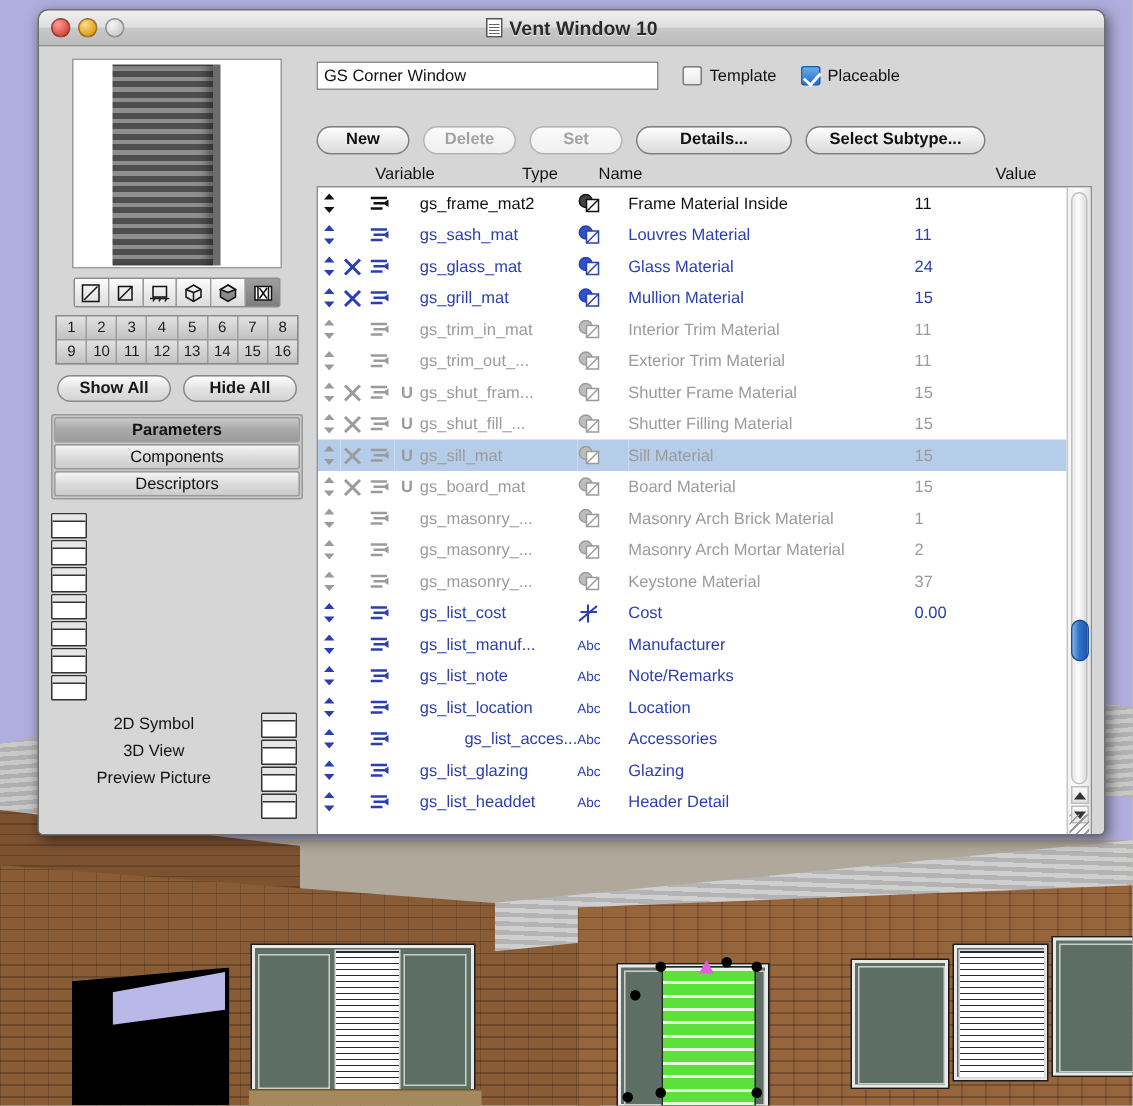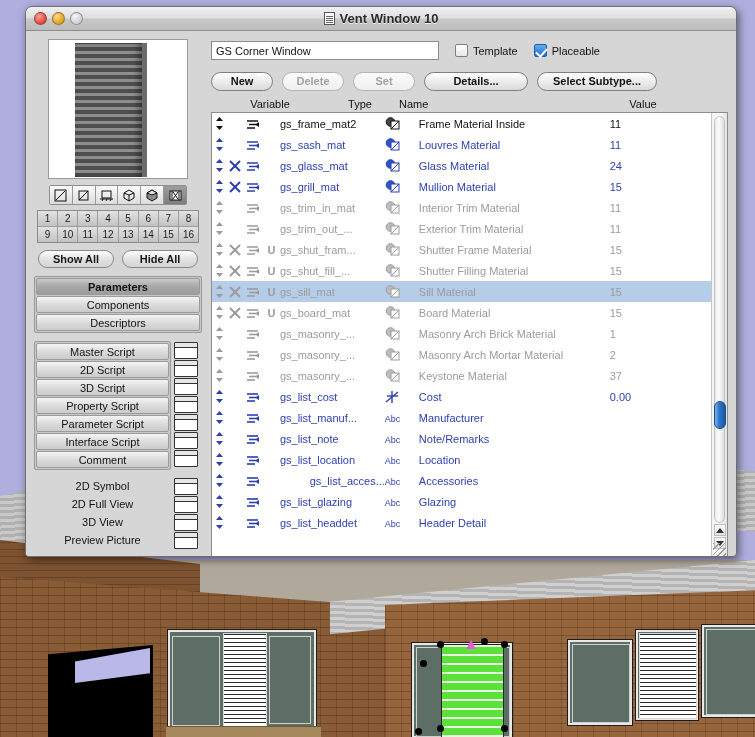--- a/index.html
+++ b/index.html
@@ -157,35 +157,35 @@
     width:228px; height:19px; background:#fff; border:1px solid #8c8c8c;
     font-size:11px; color:#111; padding:2px 4px; outline:none;
     font-family:"Liberation Sans", sans-serif;
   }
   .chk { display:flex; align-items:center; gap:5px; font-size:11px; color:#111; margin-left:16px; }
   .box { width:13px; height:13px; border:1px solid #7e7e7e; border-radius:2px;
          background:linear-gradient(180deg,#fff,#e8e8e8); }
   .box.on { background:linear-gradient(180deg,#6ba9e8,#1f6fd0); border-color:#1b5ea8; position:relative; }
   .box.on:after{ content:""; position:absolute; left:3px; top:1px; width:5px; height:9px;
      border:solid #fff; border-width:0 2px 2px 0; transform:rotate(42deg); }
-  .toprow2 { display:flex; gap:9px; margin-top:12px; }
+  .toprow2 { display:flex; gap:9px; margin-top:24px; }
   .cbtn {
     font-size:11px; font-weight:bold; color:#111; height:19px; line-height:17px; text-align:center;
     background:linear-gradient(180deg,#fefefe,#ececec 50%,#dadada);
     border:1px solid #7f7f7f; border-radius:10px; padding:0 10px; min-width:62px;
   }
   .cbtn.dis { color:#a2a2a2; border-color:#b4b4b4; background:linear-gradient(180deg,#fbfbfb,#efefef); }
   .cbtn.wide { min-width:104px; }
   .cbtn.wide2 { min-width:120px; }
 
   .colhead { display:flex; margin-top:7px; font-size:11px; color:#111; padding-right:16px; }
   .ch-var   { width:118px; text-align:center; }
   .ch-type  { width:62px;  text-align:center; }
   .ch-name  { width:190px; text-align:left; padding-left:8px;}
-  .ch-val   { width:110px; text-align:center; padding-left:14px;}
+  .ch-val   { width:110px; text-align:right; padding-left:14px;}
 
   .tablebox {
     margin-top:2px; flex:1; border:1px solid #8e8e8e; background:#fff;
     display:flex; overflow:hidden; position:relative;
   }
   .tablescroll { flex:1; overflow:hidden; }
   table.params { width:100%; border-collapse:collapse; }
   table.params tr { height:21px; }
   table.params tr.sel { background:#b6cde9; }
   table.params td { font-size:11px; vertical-align:middle; padding:0; white-space:nowrap; }
@@ -355,44 +355,34 @@
         <div class="pill">Hide All</div>
       </div>
 
       <div class="grp">
         <div class="rowbtn sel">Parameters</div>
         <div class="rowbtn">Components</div>
         <div class="rowbtn">Descriptors</div>
       </div>
 
       <div class="scriptgrp">
-        <div class="col1" id="scriptcol">
-            <div class="rowbtn">Master Script</div>
-            <div class="rowbtn">2D Script</div>
-            <div class="rowbtn">3D Script</div>
-            <div class="rowbtn">Property Script</div>
-            <div class="rowbtn">Parameter Script</div>
-            <div class="rowbtn">Interface Script</div>
-            <div class="rowbtn">Comment</div>
-          </div>
         <div class="col2" id="scripticons">
             <div class="winico"></div>
             <div class="winico"></div>
             <div class="winico"></div>
             <div class="winico"></div>
             <div class="winico"></div>
             <div class="winico"></div>
             <div class="winico"></div>
           </div>
       </div>
 
       <div class="viewgrp">
         <div class="col1" id="viewcol">
             <div class="plainrow">2D Symbol</div>
-            <div class="plainrow">2D Full View</div>
             <div class="plainrow">3D View</div>
             <div class="plainrow">Preview Picture</div>
           </div>
         <div class="col2" id="viewicons">
             <div class="winico"></div>
             <div class="winico"></div>
             <div class="winico"></div>
             <div class="winico"></div>
           </div>
       </div>

